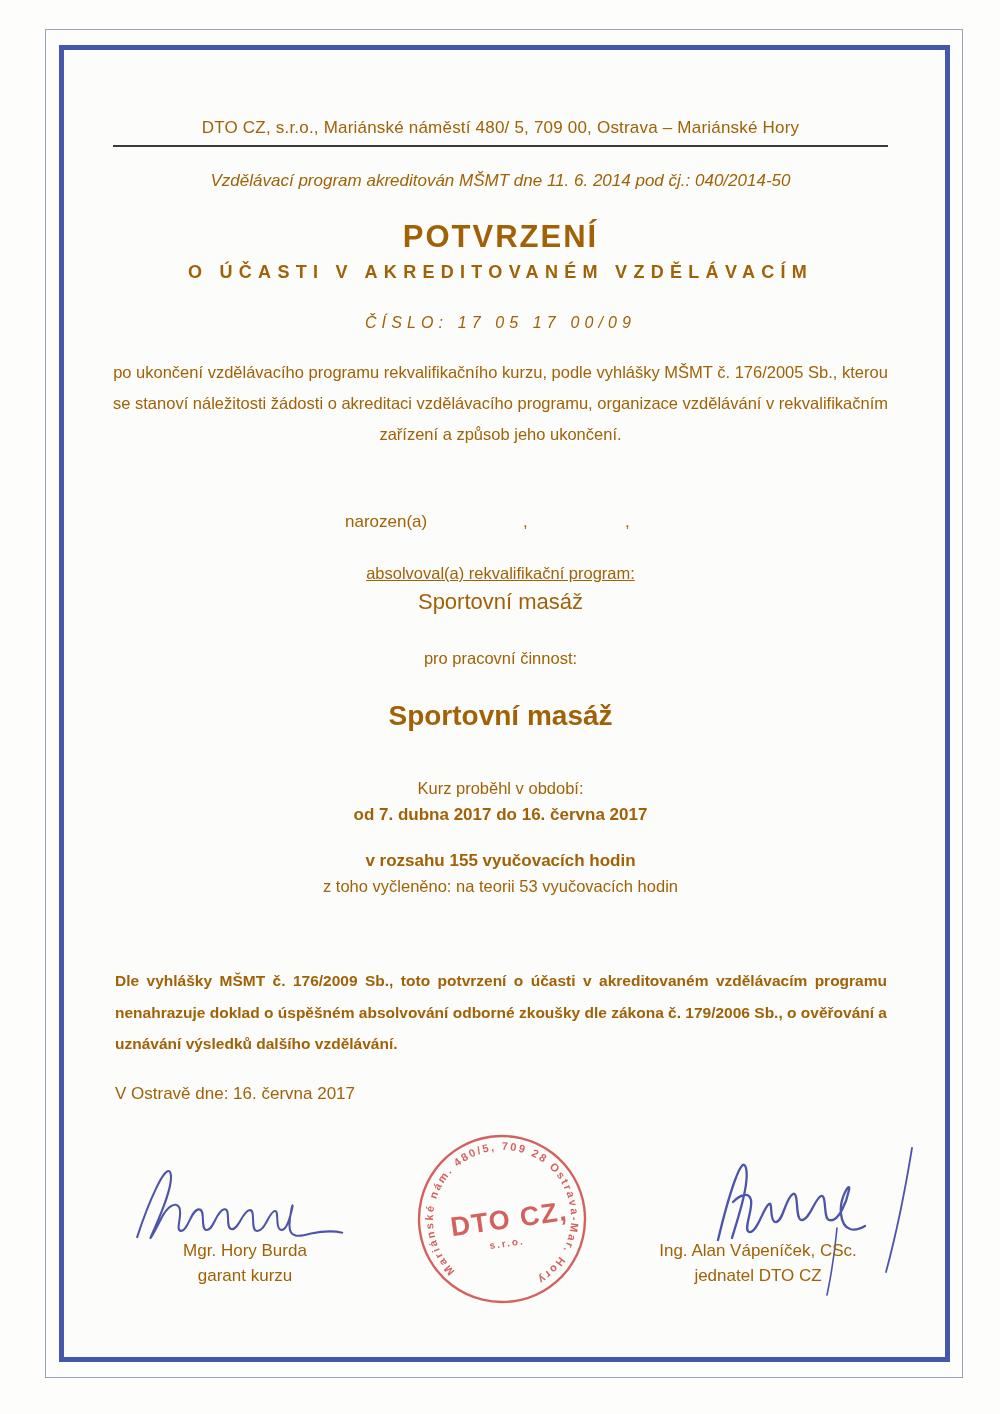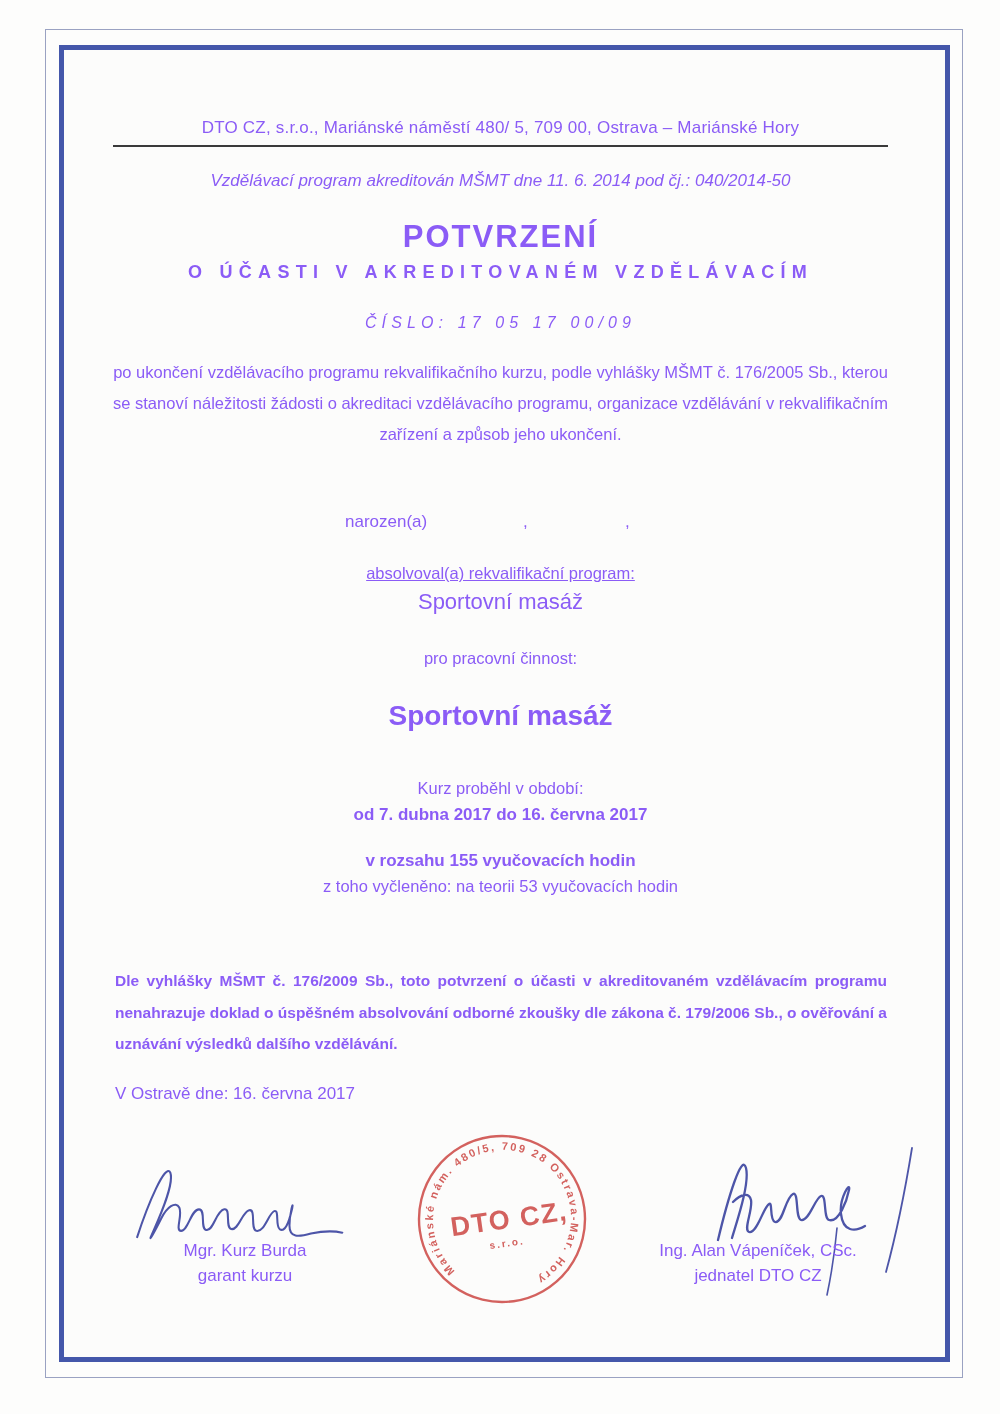--- a/index.html
+++ b/index.html
@@ -1,20 +1,20 @@
 <!DOCTYPE html>
 <html><head>
 <meta charset="utf-8">
 <style>
   html,body { margin:0; padding:0; background:#ffffff; }
   .page {
     position:relative; width:1000px; height:1414px;
     background:#fdfdfc; overflow:hidden;
     font-family:"Liberation Sans", sans-serif;
-    color:#8b5cf6;
+    color:#a16207;
   }
   .border-outer {
     position:absolute; left:45px; top:29px; right:37px; bottom:36px;
     border:1px solid #9aa2c2; pointer-events:none;
   }
   .border-inner {
     position:absolute; left:59px; top:45px; right:50px; bottom:52px;
     border:5px solid #4457aa; pointer-events:none;
     background:#fcfcfb;
   }
@@ -151,21 +151,21 @@
         <path id="ringPath" d="M -53.6 45 A 70 70 0 0 1 53.6 -45 A 70 70 0 0 1 -53.6 45" fill="none" stroke="none"></path>
         <text font-size="11" font-weight="bold" fill="#cc4743" letter-spacing="2.1" font-family="Liberation Sans, sans-serif">
           <textPath href="#ringPath">Mariánské nám. 480/5, 709 28 Ostrava-Mar. Hory</textPath>
         </text>
         <text x="-52" y="10" font-size="27" font-weight="bold" fill="#cc4743" letter-spacing="1.5" font-family="Liberation Sans, sans-serif">DTO CZ,</text>
         <text x="-16" y="28" font-size="10" font-weight="bold" fill="#cc4743" letter-spacing="2" font-family="Liberation Sans, sans-serif">s.r.o.</text>
       </g>
     </svg>
 
     <div class="abs sig-block sig-left-block center">
-      <div>Mgr. Kurz Burda</div>
+      <div>Mgr. Hory Burda</div>
       <div>garant kurzu</div>
     </div>
 
     <div class="abs sig-block sig-right-block center">
       <div>Ing. Alan Vápeníček, CSc.</div>
       <div>jednatel DTO CZ</div>
     </div>
 
   </div>
 </div>

